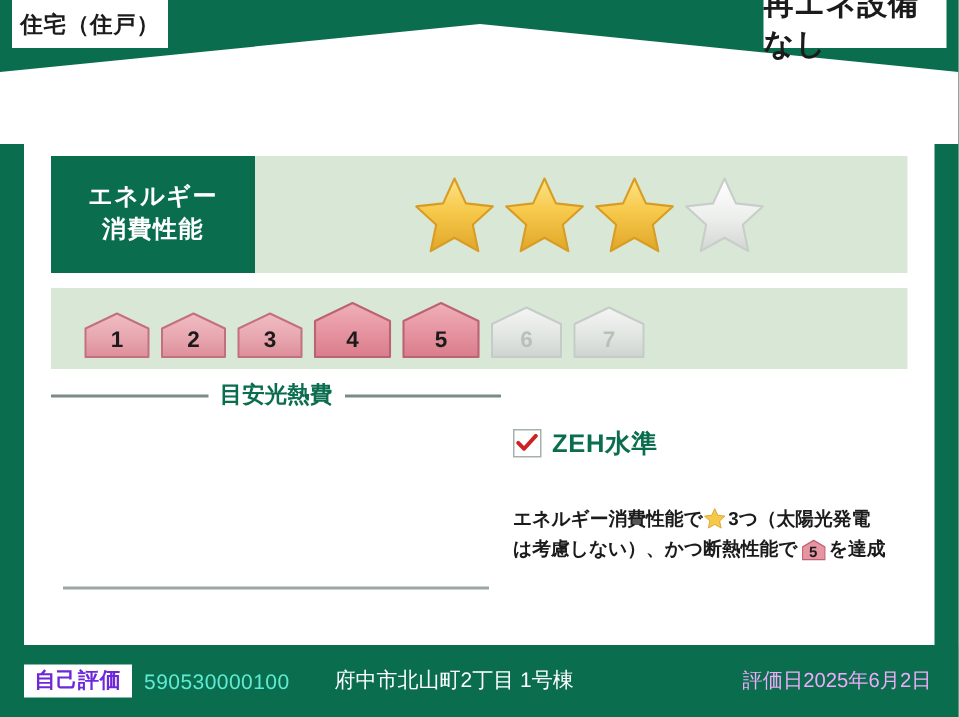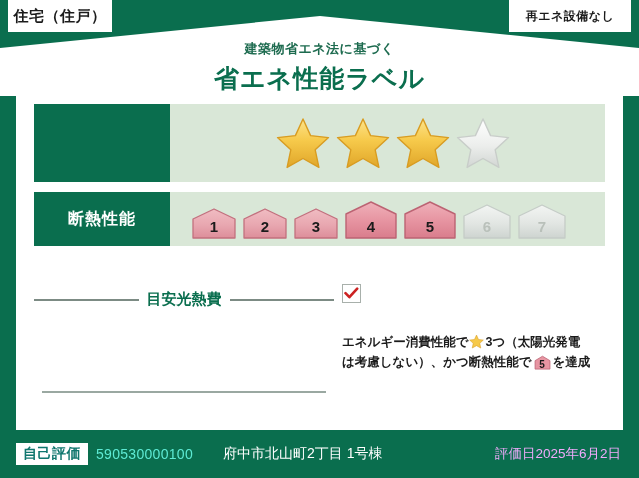--- a/index.html
+++ b/index.html
@@ -17,21 +17,21 @@
 
   
   .corner-badge{
     position:absolute;top:0;background:#ffffff;
     color:#1b1b1b;font-weight:bold;font-size:15px;
     letter-spacing:.5px;
     display:flex;align-items:center;justify-content:center;
     height:32px;z-index:6;
   }
   .corner-badge.left{left:8px;width:104px;justify-content:center;}
-  .corner-badge.right{right:8px;width:122px;font-size:12px;}
+  .corner-badge.right{right:8px;width:122px;font-size:20px;}
 
   
   .roof{
     position:absolute;left:0;top:0;width:639px;height:96px;z-index:2;
   }
 
   
   .card{
     position:absolute;left:16px;top:88px;
     width:607px;height:342px;
@@ -86,21 +86,21 @@
   .grade .num{
     position:absolute;left:0;right:0;bottom:5px;text-align:center;
     font-weight:bold;font-size:15px;color:#1b1b1b;
     pointer-events:none;
   }
   .grade.off .num{color:#b9c0ba;}
 
   
   .cost-head{
     position:absolute;left:18px;top:166px;width:300px;
-    display:flex;align-items:center;gap:8px;margin-top:36px;
+    display:flex;align-items:center;gap:8px;
   }
   .cost-head .rule{flex:1;height:2px;background:#7c8b84;}
   .cost-head .txt{
     font-size:15px;font-weight:bold;color:#0a6e4e;white-space:nowrap;
   }
   .cost-value{
     position:absolute;left:18px;top:196px;width:300px;text-align:center;
     font-size:23px;font-weight:bold;color:#1b1b1b;
   }
   .cost-rule-bottom{
@@ -135,21 +135,21 @@
   }
 
   
   .footer{
     position:absolute;left:0;bottom:0;width:639px;height:48px;
     background:#0a6e4e;color:#ffffff;z-index:5;
     display:flex;align-items:center;
   }
   .footer-left{display:flex;align-items:center;gap:8px;padding-left:16px;}
   .self-badge{
-    background:#ffffff;color:#0f766e;font-weight:bold;font-size:14px;
+    background:#ffffff;color:#6d28d9;font-weight:bold;font-size:14px;
     padding:2px 7px;letter-spacing:.5px;
   }
   .footer-id{font-size:14px;color:#5eead4;letter-spacing:.3px;}
   .footer-addr{font-size:14px;color:#ffffff;margin-left:22px;}
   .footer-right{
     margin-left:auto;padding-right:18px;font-size:13.5px;color:#f0abfc;
   }
 </style>
 </head>
 <body>
@@ -160,29 +160,27 @@
     <polygon points="0,48 320,16 639,48 639,96 0,96" fill="#ffffff"></polygon>
   </svg>
 
   <div class="corner-badge left">
     <span>住宅（住戸）</span>
   </div>
   <div class="corner-badge right">
     <span>再エネ設備なし</span>
   </div>
 
-  <div class="title-wrap">
-    <p class="title-sub">建築物省エネ法に基づく</p>
-    <p class="title-main">省エネ性能ラベル</p>
-  </div>
 
   <div class="card">
 
     <div class="metric-row energy">
       <div class="metric-name">
+        <span class="ln">エネルギー</span>
+        <span class="ln">消費性能</span>
       </div>
       <div class="metric-body">
         <div class="stars">
 
           <svg class="star" viewBox="0 0 56 54">
             <defs>
                 <linearGradient id="gfill1" x1="0" y1="0" x2="0" y2="1">
               <stop offset="0%" stop-color="#fde38a"></stop>
                   <stop offset="45%" stop-color="#f6c94a"></stop>
                   <stop offset="100%" stop-color="#e0a62a"></stop>
@@ -208,23 +206,20 @@
             </linearGradient>
               </defs>
             <polygon points="28,3 35.6,19.6 53.5,21.6 40.2,33.8 43.9,51.4 28,42.5 12.1,51.4 15.8,33.8 2.5,21.6 20.4,19.6" fill="url(#gempty)" stroke="#c8cdc9" stroke-width="1.4" stroke-linejoin="round"></polygon>
           </svg>
 
         </div>
       </div>
     </div>
 
     <div class="metric-row insulation">
-      <div class="metric-name">
-        <span class="ln">断熱性能</span>
-      </div>
       <div class="metric-body">
         <div class="grades">
 
           <div class="grade on">
             <svg width="48" height="36" viewBox="0 0 48 36">
               <defs>
                   <linearGradient id="pk" x1="0" y1="0" x2="0" y2="1">
                 <stop offset="0%" stop-color="#f0bcc2"></stop>
                     <stop offset="55%" stop-color="#e8a7b0"></stop>
                     <stop offset="100%" stop-color="#dd8e9a"></stop>
@@ -302,20 +297,21 @@
     </div>
     <div class="cost-rule-bottom"></div>
 
     <div class="zeh">
       <div class="zeh-head">
         <span class="zeh-check">
           <svg width="15" height="13" viewBox="0 0 15 13">
             <path d="M1.5,6.2 L5.4,10.2 L13.2,1.6" fill="none" stroke="#cc2222" stroke-width="2.6" stroke-linecap="round" stroke-linejoin="round"></path>
           </svg>
         </span>
+        <span class="zeh-title">ZEH水準</span>
       </div>
       <div class="zeh-desc">
         <span>エネルギー消費性能で</span><svg class="inline-star" viewBox="0 0 56 54">
             <polygon points="28,3 35.6,19.6 53.5,21.6 40.2,33.8 43.9,51.4 28,42.5 12.1,51.4 15.8,33.8 2.5,21.6 20.4,19.6" fill="#f6c94a" stroke="#d89c22" stroke-width="2"></polygon>
           </svg><span>3つ（太陽光発電</span><br><span>は考慮しない）、かつ断熱性能で</span><span class="inline-grade"><svg width="17" height="16" viewBox="0 0 48 36" preserveAspectRatio="none">
               <polygon points="24,5 45,15 45,34 3,34 3,15" fill="#e795a2" stroke="#bc6373" stroke-width="2"></polygon>
             </svg><span class="n">5</span></span><span>を達成</span>
       </div>
     </div>
 

